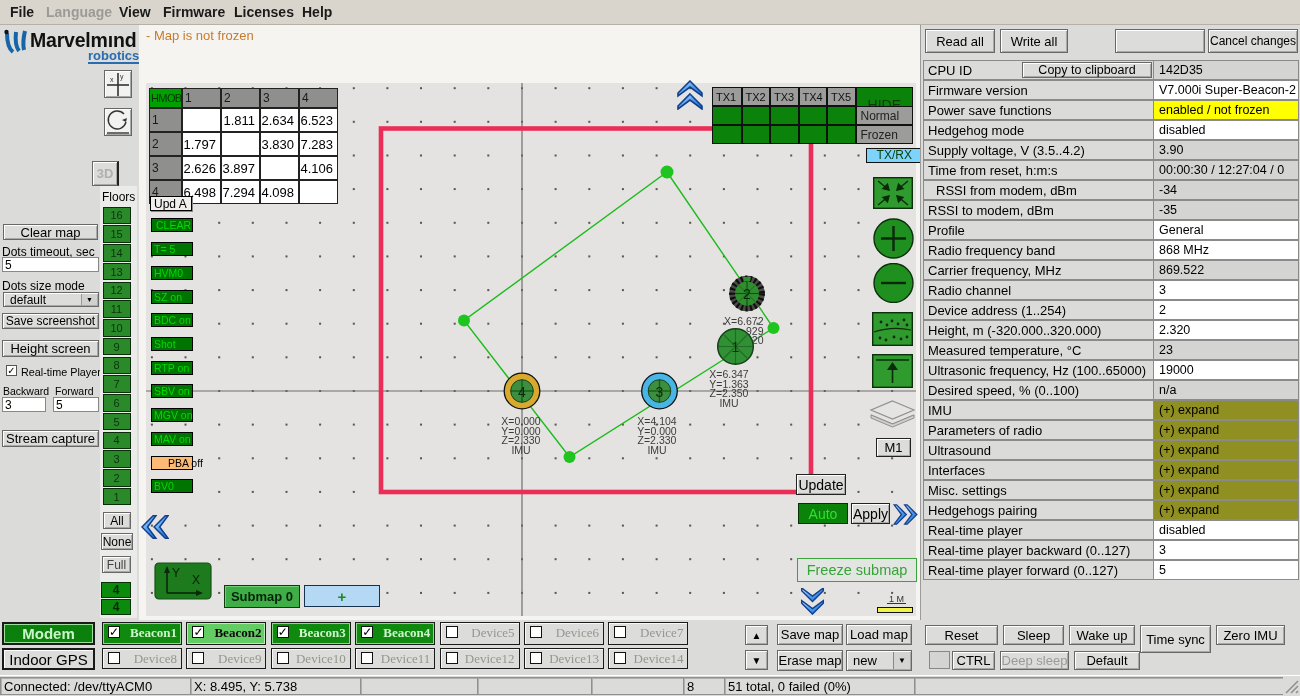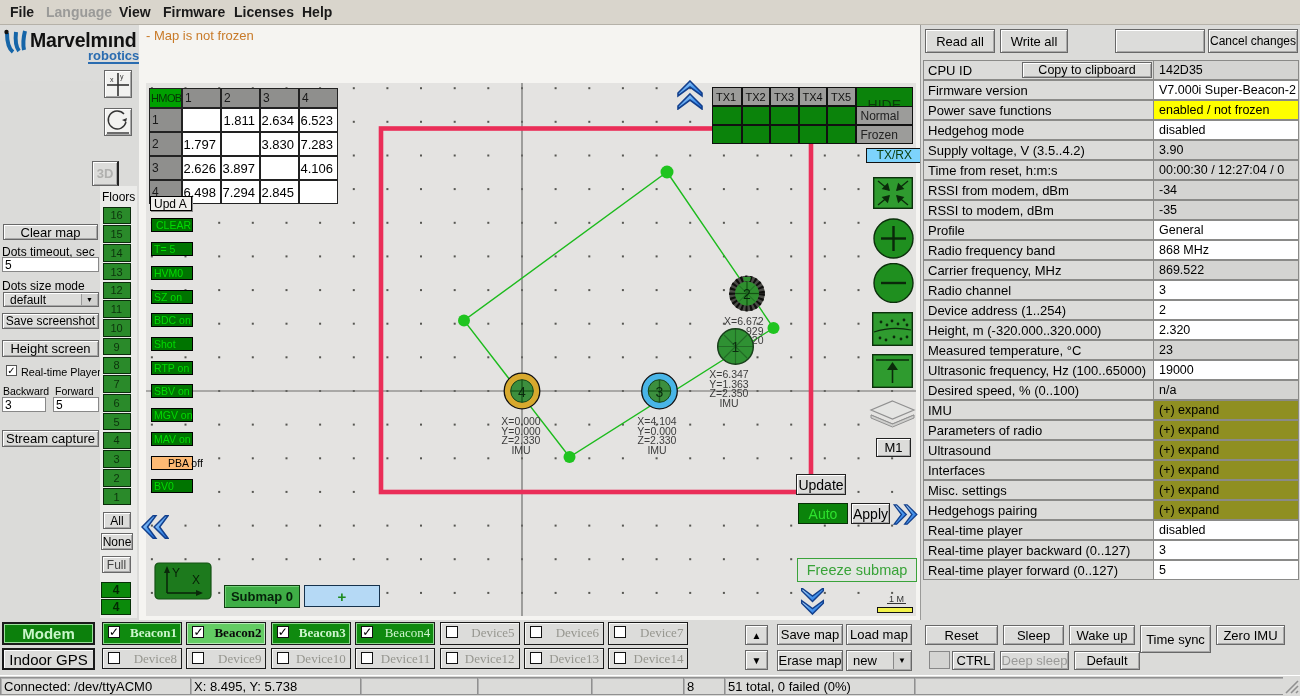--- a/index.html
+++ b/index.html
@@ -543,21 +543,21 @@
 <div class="cell" style="left:260px;top:132px;width:39px;height:24px;background:#ffffff;color:#000;font-size:13px;border:1px solid #222;padding-right:4px;justify-content:flex-end;">3.830</div>
 <div class="cell" style="left:299px;top:132px;width:39px;height:24px;background:#ffffff;color:#000;font-size:13px;border:1px solid #222;padding-right:4px;justify-content:flex-end;">7.283</div>
 <div class="cell" style="left:149px;top:156px;width:33px;height:24px;background:#8f8f8d;color:#1a1a1a;font-size:12px;border:1px solid #222;padding-left:2px;">3</div>
 <div class="cell" style="left:182px;top:156px;width:39px;height:24px;background:#ffffff;color:#000;font-size:13px;border:1px solid #222;padding-right:4px;justify-content:flex-end;">2.626</div>
 <div class="cell" style="left:221px;top:156px;width:39px;height:24px;background:#ffffff;color:#000;font-size:13px;border:1px solid #222;padding-right:4px;justify-content:flex-end;">3.897</div>
 <div class="cell" style="left:260px;top:156px;width:39px;height:24px;background:#ffffff;color:#000;font-size:13px;border:1px solid #222;padding-right:4px;justify-content:flex-end;"></div>
 <div class="cell" style="left:299px;top:156px;width:39px;height:24px;background:#ffffff;color:#000;font-size:13px;border:1px solid #222;padding-right:4px;justify-content:flex-end;">4.106</div>
 <div class="cell" style="left:149px;top:180px;width:33px;height:24px;background:#8f8f8d;color:#1a1a1a;font-size:12px;border:1px solid #222;padding-left:2px;">4</div>
 <div class="cell" style="left:182px;top:180px;width:39px;height:24px;background:#ffffff;color:#000;font-size:13px;border:1px solid #222;padding-right:4px;justify-content:flex-end;">6.498</div>
 <div class="cell" style="left:221px;top:180px;width:39px;height:24px;background:#ffffff;color:#000;font-size:13px;border:1px solid #222;padding-right:4px;justify-content:flex-end;">7.294</div>
-<div class="cell" style="left:260px;top:180px;width:39px;height:24px;background:#ffffff;color:#000;font-size:13px;border:1px solid #222;padding-right:4px;justify-content:flex-end;">2.845</div>
+<div class="cell" style="left:260px;top:180px;width:39px;height:24px;background:#ffffff;color:#000;font-size:13px;border:1px solid #222;padding-right:4px;justify-content:flex-end;">4.098</div>
 <div class="cell" style="left:299px;top:180px;width:39px;height:24px;background:#ffffff;color:#000;font-size:13px;border:1px solid #222;padding-right:4px;justify-content:flex-end;"></div>
 <div class="abs" style="left:150px;top:196px;width:42px;height:15px;background:#f0efec;border:1px solid #000;box-shadow:1px 1px 0 #888;font-size:12px;padding-left:3px;">Upd A</div>
 <div class="abs cell" style="left:151px;top:218px;width:42px;height:14px;background:#007400;border:1px solid #000;color:#00dc00;font-size:10.5px;padding-left:4px;">CLEAR</div>
 <div class="abs cell" style="left:151px;top:242px;width:42px;height:14px;background:#007400;border:1px solid #000;color:#00dc00;font-size:10.5px;padding-left:2px;">T= 5</div>
 <div class="abs cell" style="left:151px;top:266px;width:42px;height:14px;background:#007400;border:1px solid #000;color:#00dc00;font-size:10.5px;padding-left:2px;">HVM0</div>
 <div class="abs cell" style="left:151px;top:290px;width:42px;height:14px;background:#007400;border:1px solid #000;color:#00dc00;font-size:10.5px;padding-left:2px;">SZ on</div>
 <div class="abs cell" style="left:151px;top:313px;width:42px;height:14px;background:#007400;border:1px solid #000;color:#00dc00;font-size:10.5px;padding-left:2px;">BDC on</div>
 <div class="abs cell" style="left:151px;top:337px;width:42px;height:14px;background:#007400;border:1px solid #000;color:#00dc00;font-size:10.5px;padding-left:2px;">Shot</div>
 <div class="abs cell" style="left:151px;top:361px;width:42px;height:14px;background:#007400;border:1px solid #000;color:#00dc00;font-size:10.5px;padding-left:2px;">RTP on</div>
 <div class="abs cell" style="left:151px;top:384px;width:42px;height:14px;background:#007400;border:1px solid #000;color:#00dc00;font-size:10.5px;padding-left:2px;">SBV on</div>
@@ -710,21 +710,21 @@
 <div class="cell" style="left:923px;top:80px;width:231px;height:20px;background:#dbdbd9;border:1px solid #8a8a88;color:#000;font-size:13px;padding-left:4px;white-space:nowrap;overflow:hidden;">Firmware version</div>
 <div class="cell" style="left:1154px;top:80px;width:145px;height:20px;background:#ffffff;border:1px solid #8a8a88;border-left:none;color:#000;font-size:12.5px;padding-left:5px;white-space:nowrap;">V7.000i Super-Beacon-2</div>
 <div class="cell" style="left:923px;top:100px;width:231px;height:20px;background:#dbdbd9;border:1px solid #8a8a88;color:#000;font-size:13px;padding-left:4px;white-space:nowrap;overflow:hidden;">Power save functions</div>
 <div class="cell" style="left:1154px;top:100px;width:145px;height:20px;background:#ffff00;border:1px solid #8a8a88;border-left:none;color:#000;font-size:12.5px;padding-left:5px;white-space:nowrap;">enabled / not frozen</div>
 <div class="cell" style="left:923px;top:120px;width:231px;height:20px;background:#dbdbd9;border:1px solid #8a8a88;color:#000;font-size:13px;padding-left:4px;white-space:nowrap;overflow:hidden;">Hedgehog mode</div>
 <div class="cell" style="left:1154px;top:120px;width:145px;height:20px;background:#ffffff;border:1px solid #8a8a88;border-left:none;color:#000;font-size:12.5px;padding-left:5px;white-space:nowrap;">disabled</div>
 <div class="cell" style="left:923px;top:140px;width:231px;height:20px;background:#dbdbd9;border:1px solid #8a8a88;color:#000;font-size:13px;padding-left:4px;white-space:nowrap;overflow:hidden;">Supply voltage, V (3.5..4.2)</div>
 <div class="cell" style="left:1154px;top:140px;width:145px;height:20px;background:#d4d4d2;border:1px solid #8a8a88;border-left:none;color:#000;font-size:12.5px;padding-left:5px;white-space:nowrap;">3.90</div>
 <div class="cell" style="left:923px;top:160px;width:231px;height:20px;background:#dbdbd9;border:1px solid #8a8a88;color:#000;font-size:13px;padding-left:4px;white-space:nowrap;overflow:hidden;">Time from reset, h:m:s</div>
 <div class="cell" style="left:1154px;top:160px;width:145px;height:20px;background:#d4d4d2;border:1px solid #8a8a88;border-left:none;color:#000;font-size:12.5px;padding-left:5px;white-space:nowrap;">00:00:30 / 12:27:04 / 0</div>
-<div class="cell" style="left:923px;top:180px;width:231px;height:20px;background:#dbdbd9;border:1px solid #8a8a88;color:#000;font-size:13px;padding-left:4px;white-space:nowrap;overflow:hidden;">RSSI from modem, dBm</div>
+<div class="cell" style="left:923px;top:180px;width:231px;height:20px;background:#dbdbd9;border:1px solid #8a8a88;color:#000;font-size:13px;padding-left:12px;white-space:nowrap;overflow:hidden;">RSSI from modem, dBm</div>
 <div class="cell" style="left:1154px;top:180px;width:145px;height:20px;background:#d4d4d2;border:1px solid #8a8a88;border-left:none;color:#000;font-size:12.5px;padding-left:5px;white-space:nowrap;">-34</div>
 <div class="cell" style="left:923px;top:200px;width:231px;height:20px;background:#dbdbd9;border:1px solid #8a8a88;color:#000;font-size:13px;padding-left:4px;white-space:nowrap;overflow:hidden;">RSSI to modem, dBm</div>
 <div class="cell" style="left:1154px;top:200px;width:145px;height:20px;background:#d4d4d2;border:1px solid #8a8a88;border-left:none;color:#000;font-size:12.5px;padding-left:5px;white-space:nowrap;">-35</div>
 <div class="cell" style="left:923px;top:220px;width:231px;height:20px;background:#dbdbd9;border:1px solid #8a8a88;color:#000;font-size:13px;padding-left:4px;white-space:nowrap;overflow:hidden;">Profile</div>
 <div class="cell" style="left:1154px;top:220px;width:145px;height:20px;background:#ffffff;border:1px solid #8a8a88;border-left:none;color:#000;font-size:12.5px;padding-left:5px;white-space:nowrap;">General</div>
 <div class="cell" style="left:923px;top:240px;width:231px;height:20px;background:#dbdbd9;border:1px solid #8a8a88;color:#000;font-size:13px;padding-left:4px;white-space:nowrap;overflow:hidden;">Radio frequency band</div>
 <div class="cell" style="left:1154px;top:240px;width:145px;height:20px;background:#ffffff;border:1px solid #8a8a88;border-left:none;color:#000;font-size:12.5px;padding-left:5px;white-space:nowrap;">868 MHz</div>
 <div class="cell" style="left:923px;top:260px;width:231px;height:20px;background:#dbdbd9;border:1px solid #8a8a88;color:#000;font-size:13px;padding-left:4px;white-space:nowrap;overflow:hidden;">Carrier frequency, MHz</div>
 <div class="cell" style="left:1154px;top:260px;width:145px;height:20px;background:#d4d4d2;border:1px solid #8a8a88;border-left:none;color:#000;font-size:12.5px;padding-left:5px;white-space:nowrap;">869.522</div>
 <div class="cell" style="left:923px;top:280px;width:231px;height:20px;background:#dbdbd9;border:1px solid #8a8a88;color:#000;font-size:13px;padding-left:4px;white-space:nowrap;overflow:hidden;">Radio channel</div>
@@ -768,21 +768,21 @@
 <div class="abs" style="left:186.4px;top:621.5px;width:80px;height:23.5px;background:#63cc63;border:1.5px solid #1a1a1a;box-shadow:inset 0 0 0 1px #b8eab8;white-space:nowrap;">
     <div style="position:absolute;left:5px;top:50%;margin-top:-7px;width:12px;height:12px;background:#fff;border:1.5px solid #111;font-size:12px;line-height:11px;text-align:center;color:#000;font-family:Liberation Sans,sans-serif;">✓</div>
     <div style="position:absolute;right:4px;top:50%;margin-top:-8px;font-size:13px;font-weight:bold;color:#0a0a0a;font-family:Liberation Serif, serif;">Beacon2</div>
   </div>
 <div class="abs" style="left:270.8px;top:621.5px;width:80px;height:23.5px;background:#0f8a0f;border:1.5px solid #1a1a1a;box-shadow:inset 0 0 0 1px #8ed88e;white-space:nowrap;">
     <div style="position:absolute;left:5px;top:50%;margin-top:-7px;width:12px;height:12px;background:#fff;border:1.5px solid #111;font-size:12px;line-height:11px;text-align:center;color:#000;font-family:Liberation Sans,sans-serif;">✓</div>
     <div style="position:absolute;right:4px;top:50%;margin-top:-8px;font-size:13px;font-weight:bold;color:#cdf6cd;font-family:Liberation Serif, serif;">Beacon3</div>
   </div>
 <div class="abs" style="left:355.2px;top:621.5px;width:80px;height:23.5px;background:#0f8a0f;border:1.5px solid #1a1a1a;box-shadow:inset 0 0 0 1px #8ed88e;white-space:nowrap;">
     <div style="position:absolute;left:5px;top:50%;margin-top:-7px;width:12px;height:12px;background:#fff;border:1.5px solid #111;font-size:12px;line-height:11px;text-align:center;color:#000;font-family:Liberation Sans,sans-serif;">✓</div>
-    <div style="position:absolute;right:4px;top:50%;margin-top:-8px;font-size:13px;font-weight:normal;color:#cdf6cd;font-family:Liberation Serif, serif;">Beacon4</div>
+    <div style="position:absolute;right:4px;top:50%;margin-top:-8px;font-size:13px;font-weight:bold;color:#cdf6cd;font-family:Liberation Serif, serif;">Beacon4</div>
   </div>
 <div class="abs" style="left:439.6px;top:621.5px;width:80px;height:23.5px;background:#dcdcda;border:1.5px solid #1a1a1a;box-shadow:inset 1px 1px 0 #f8f8f6;white-space:nowrap;">
     <div style="position:absolute;left:5px;top:50%;margin-top:-7px;width:12px;height:12px;background:#fff;border:1.5px solid #111;font-size:12px;line-height:11px;text-align:center;color:#000;font-family:Liberation Sans,sans-serif;"></div>
     <div style="position:absolute;right:4px;top:50%;margin-top:-8px;font-size:13px;font-weight:normal;color:#96968f;font-family:Liberation Serif, serif;">Device5</div>
   </div>
 <div class="abs" style="left:524px;top:621.5px;width:80px;height:23.5px;background:#dcdcda;border:1.5px solid #1a1a1a;box-shadow:inset 1px 1px 0 #f8f8f6;white-space:nowrap;">
     <div style="position:absolute;left:5px;top:50%;margin-top:-7px;width:12px;height:12px;background:#fff;border:1.5px solid #111;font-size:12px;line-height:11px;text-align:center;color:#000;font-family:Liberation Sans,sans-serif;"></div>
     <div style="position:absolute;right:4px;top:50%;margin-top:-8px;font-size:13px;font-weight:normal;color:#96968f;font-family:Liberation Serif, serif;">Device6</div>
   </div>
 <div class="abs" style="left:608.4px;top:621.5px;width:80px;height:23.5px;background:#dcdcda;border:1.5px solid #1a1a1a;box-shadow:inset 1px 1px 0 #f8f8f6;white-space:nowrap;">

